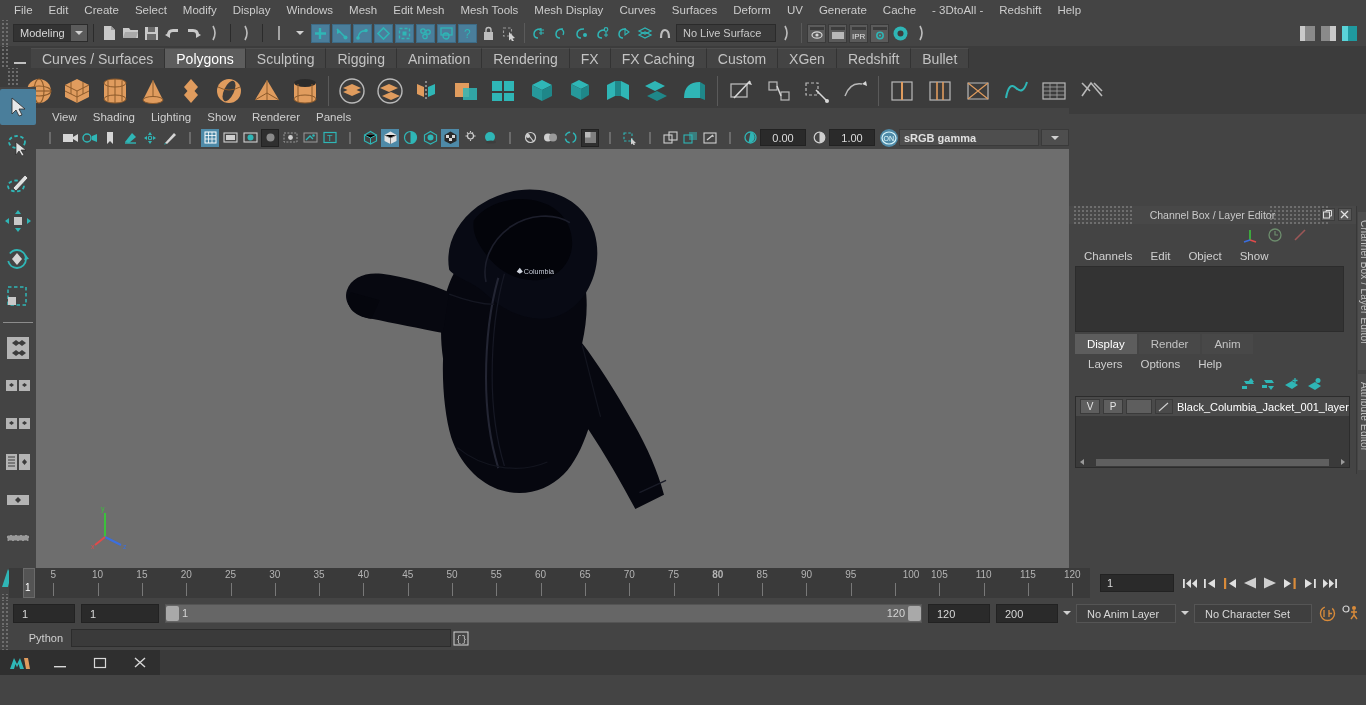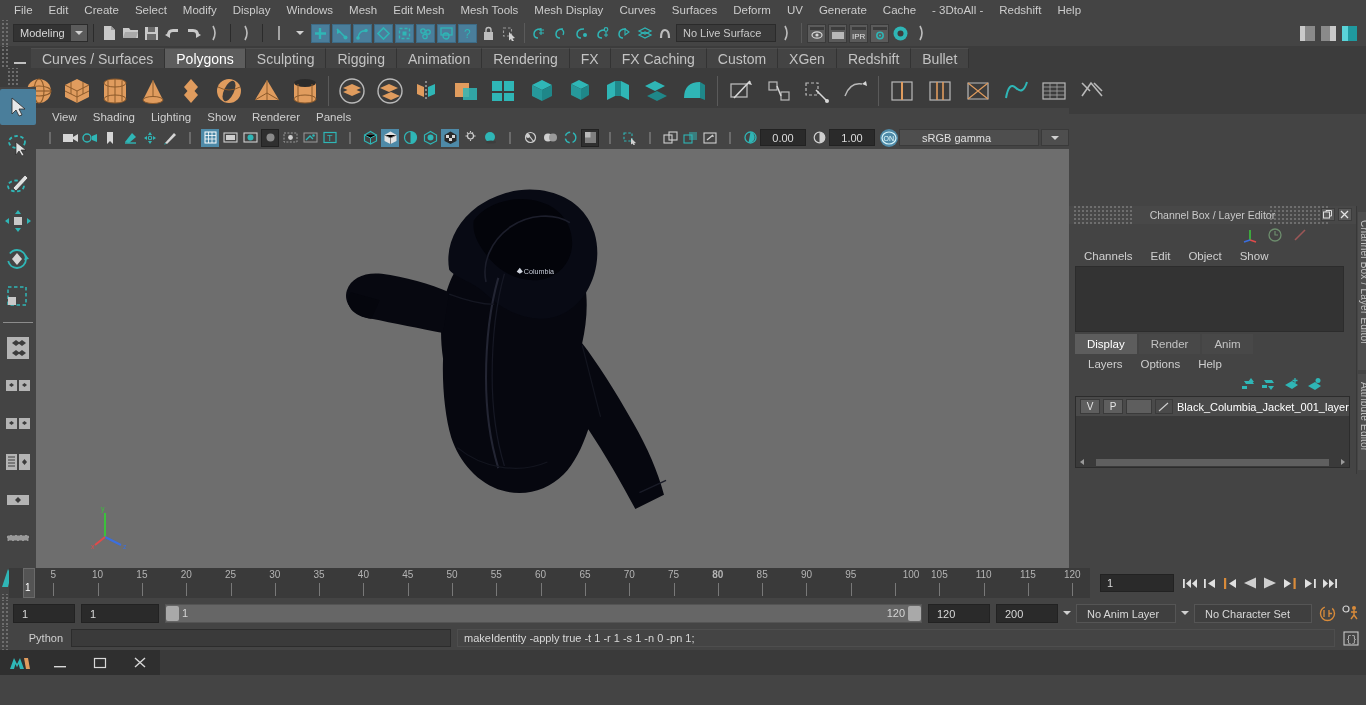--- a/index.html
+++ b/index.html
@@ -71,21 +71,21 @@
   #vpmenu .mi{ padding:0 8px; line-height:19px; font-size:11.5px; color:#cfcfcf; }
   #vptools{ height:22px; background:#444444; padding-left:4px; }
   .vico{ width:18px;height:18px;margin:0 1px; flex:none;
          display:flex;align-items:center;justify-content:center; }
   .vico.on{ background:#4e8aa8; }
   .vico.dark{ background:#2f2f2f; border:1px solid #222; }
   .numfield{ width:46px;height:17px;background:#2a2a2a;border:1px solid #222;
              color:#dcdcdc;font-size:11px;line-height:16px;text-align:center;flex:none; }
   .gammabox{
     width:140px;height:17px;background:#4e4e4e;border:1px solid #3a3a3a;
-    color:#e0e0e0;font-size:11px;line-height:16px;padding-left:22px;flex:none;
+    color:#e0e0e0;font-size:11px;line-height:16px;padding-left:4px;flex:none;font-weight:bold;
   }
   .gammaarrow{ width:28px;height:17px;background:#4e4e4e;border:1px solid #3a3a3a;
     display:flex;align-items:center;justify-content:center;flex:none;margin-left:2px;}
 
   #viewport{ flex:1; background:#6e6e6e; position:relative; overflow:hidden; }
   #persplabel{ position:absolute; bottom:4px; left:0; right:0; text-align:center;
                color:#ffffff; font-size:11px; font-weight:bold; }
   #axisgizmo{ position:absolute; left:55px; bottom:22px; width:40px;height:45px; }
 
   
@@ -1333,21 +1333,20 @@
         <path d="M13 6 L13 11 L10 15 M13 11 L16 15 M10 8 L16 8" stroke="#d98b3a" stroke-width="1.4" fill="none"></path>
       </svg>
     </div>
   <div style="width:6px"></div>
 </div>
 
 <div id="cmdrow" class="row">
   <div class="dots"></div>
   <div id="cmdlabel">Python</div>
   <div id="cmdinput"></div>
-  <div id="cmdout">makeIdentity -apply true -t 1 -r 1 -s 1 -n 0 -pn 1;</div>
   <div class="pbtn" style="margin-right:6px">
     <svg width="16" height="15">
         <rect x="1" y="1" width="14" height="13" fill="none" stroke="#c8c8c8" stroke-width="1.1"></rect>
         <text x="3" y="11" font-size="9" fill="#c8c8c8" font-family="Liberation Mono">{}</text>
       </svg>
     </div>
 </div>
 
 <div id="taskbar" class="row">
   <div id="tbleft">

